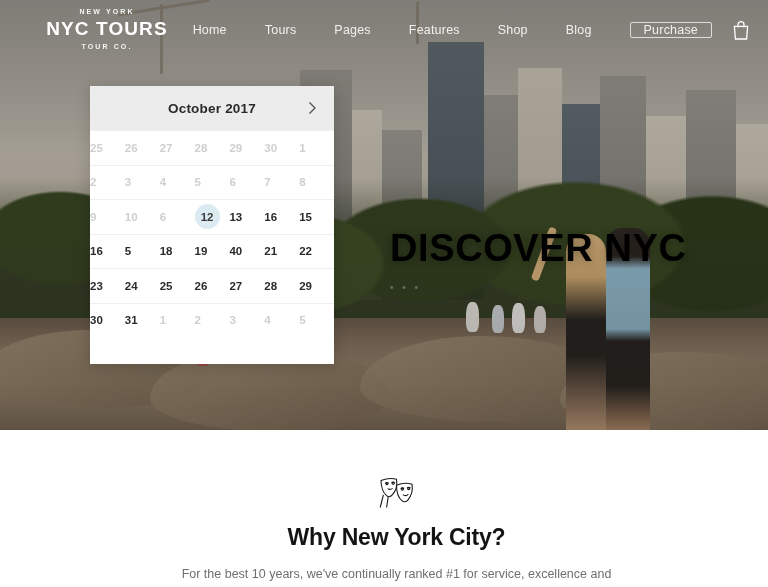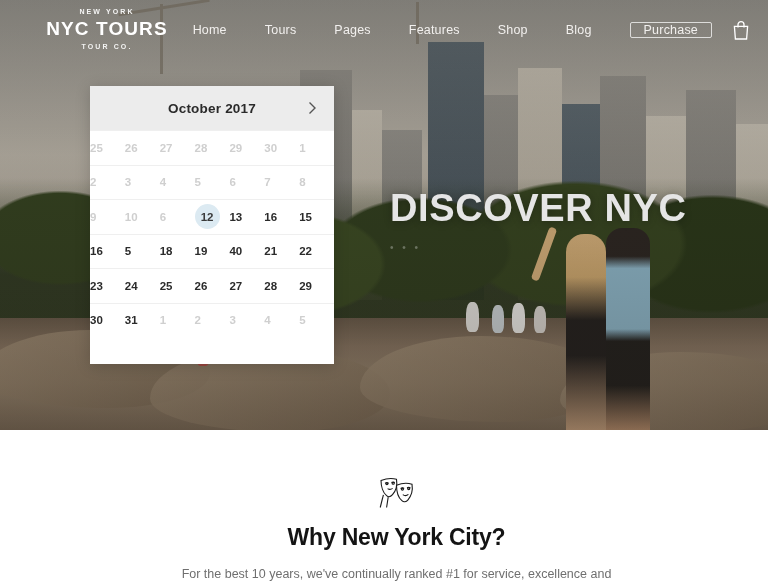--- a/index.html
+++ b/index.html
@@ -143,23 +143,24 @@
     width: 25px; height: 25px;
     display: flex; align-items: center; justify-content: center;
     color: #3a3a3a;
   }
 
   
   .hero-copy {
     position: absolute; left: 390px; top: 186px; width: 350px; z-index: 15;
   }
   .hero-title {
-    color: #e5e5e5; font-size: 38px; font-weight: 700;
+    color: #000000; font-size: 38px; font-weight: 700;
     letter-spacing: .6px; line-height: 44px;
     text-shadow: 0 1px 8px rgba(0,0,0,.30);
+    margin-top: 40px;
   }
   .hero-sub {
     color: #f0eeec; font-size: 13.5px; line-height: 21px;
     margin-top: 9px; width: 330px;
     text-shadow: 0 1px 6px rgba(0,0,0,.45);
   }
   .hero-dots {
     margin-top: 12px; font-size: 10px; color: rgba(255,255,255,.30);
     letter-spacing: 3px;
   }

